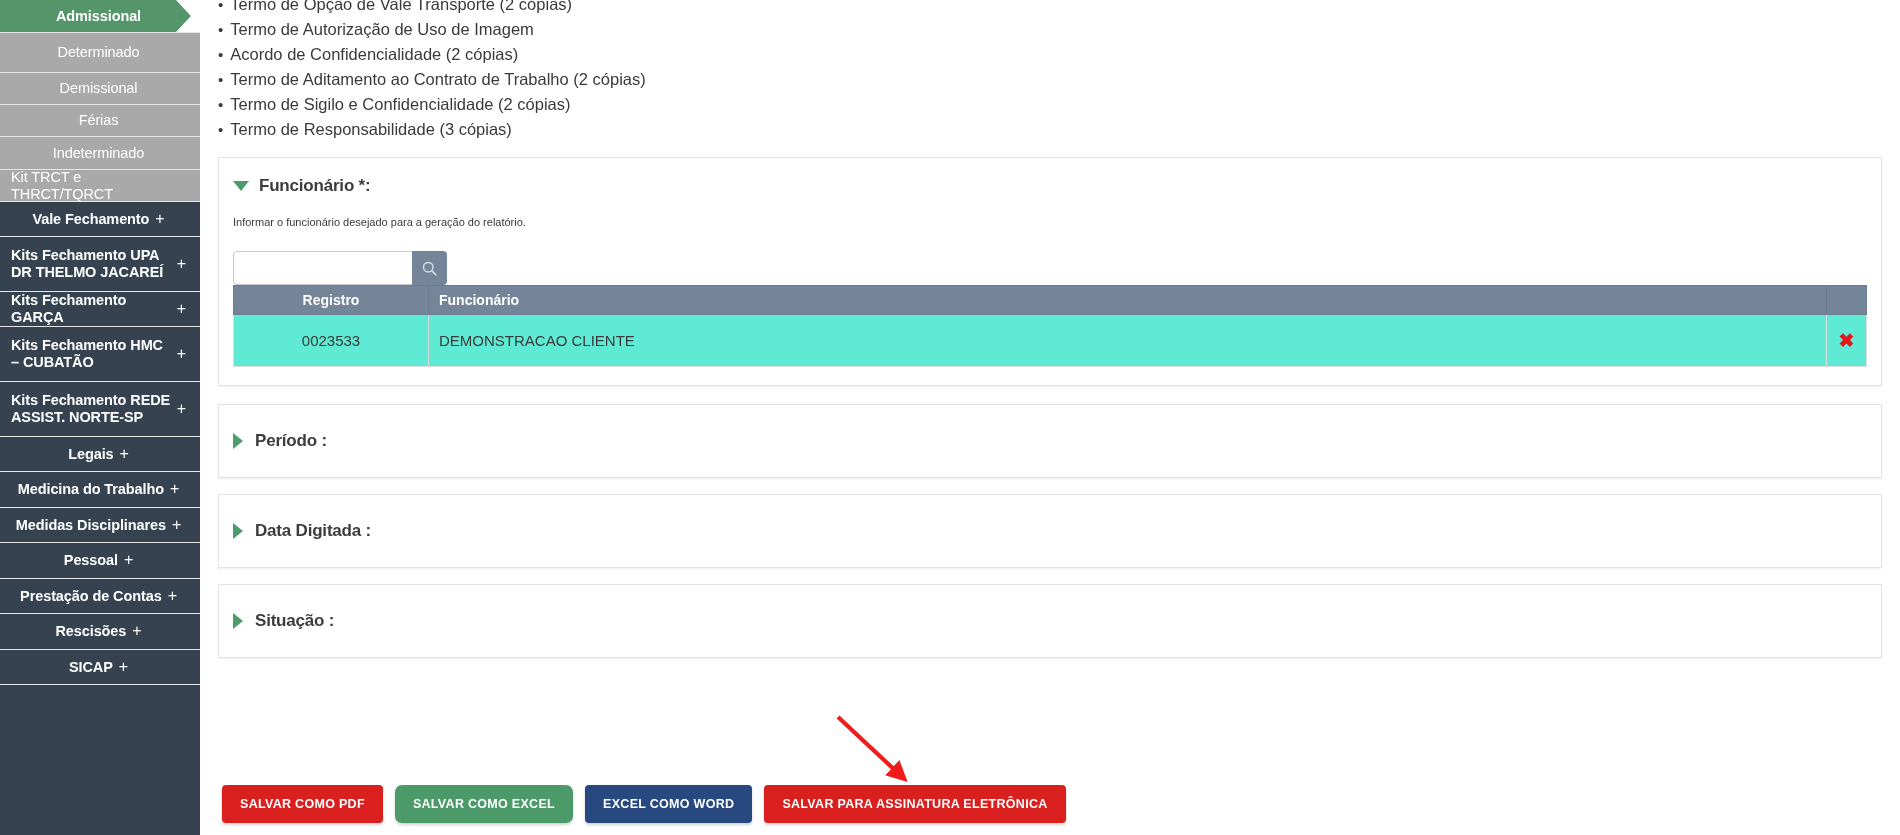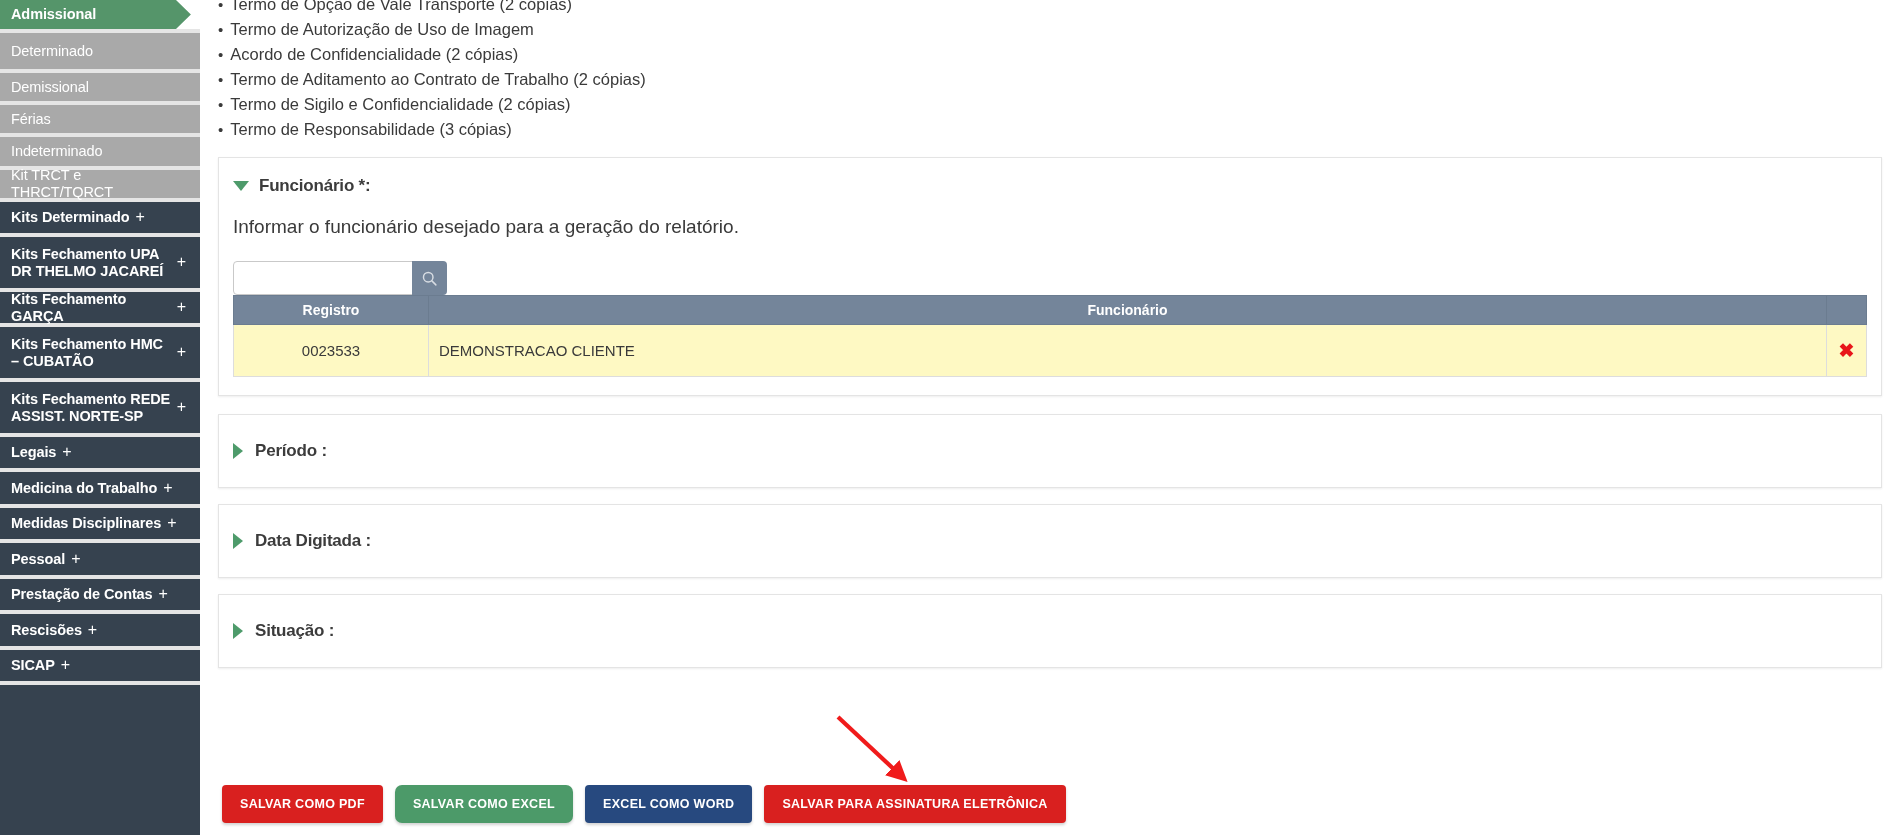--- a/index.html
+++ b/index.html
@@ -19,26 +19,26 @@
     left: 0; top: 0;
     width: 200px;
     height: 835px;
     background: #36424f;
     overflow: hidden;
   }
   .nav-item {
     position: relative;
     display: flex;
     align-items: center;
-    justify-content: flex-start;
+    justify-content: center;
     padding: 0 14px 0 11px;
     color: #ffffff;
     font-size: 14.5px;
     line-height: 1.15;
-    border-bottom: 4px solid #e5e5e5;
+    border-bottom: 1px solid #e5e5e5;
     background: #36424f;
     cursor: pointer;
     letter-spacing: -0.1px;
   }
   .nav-item .lbl { display: block; }
   .nav-item .plus {
     font-size: 16px;
     font-weight: 400;
     color: #ffffff;
     padding-left: 6px;
@@ -111,21 +111,21 @@
   }
   .tri-right {
     width: 0; height: 0;
     border-top: 8px solid transparent;
     border-bottom: 8px solid transparent;
     border-left: 10px solid #4e9b6b;
     margin-right: 12px;
     flex: 0 0 auto;
   }
   .sect-desc {
-    font-size: 19px;
+    font-size: 11px;
     color: #3a3a3a;
     margin: 20px 0 0 0;
   }
 
   
   .search-row {
     display: flex;
     align-items: stretch;
     margin-top: 23px;
   }
@@ -158,31 +158,31 @@
     border-collapse: collapse;
     font-size: 15px;
   }
   table.grid thead th {
     background: #74859a;
     color: #ffffff;
     font-weight: bold;
     font-size: 14px;
     height: 29px;
     border: 1px solid #6b7c90;
-    text-align: center;
+    text-align: left;
     padding: 0 10px;
   }
   table.grid thead th.c-reg { text-align: center; width: 195px; }
   table.grid thead th.c-act { width: 40px; }
   table.grid tbody td {
     height: 28px;
     border: 1px solid #dddddd;
     color: #3a3a3a;
     padding: 16px 10px;
-    background: #fef9c3;
+    background: #5eead4;
   }
   table.grid tbody td.c-reg { text-align: center; }
   table.grid tbody td.c-act { text-align: center; }
   .del-x {
     color: #e8161a;
     font-size: 19px;
     font-weight: bold;
     cursor: pointer;
     line-height: 1;
     display: inline-block;
@@ -250,21 +250,21 @@
 
     <div class="nav-item grey" style="height:33px">
       <span class="lbl">Indeterminado</span>
     </div>
 
     <div class="nav-item grey" style="height:32px">
       <span class="lbl">Kit TRCT e THRCT/TQRCT</span>
     </div>
 
     <div class="nav-item dark" style="height:35px">
-      <span class="lbl">Kits Determinado</span>
+      <span class="lbl">Vale Fechamento</span>
       <span class="plus">+</span>
     </div>
 
     <div class="nav-item dark" style="height:55px">
       <span class="lbl">Kits Fechamento UPA DR THELMO JACAREÍ</span>
       <span class="plus">+</span>
     </div>
 
     <div class="nav-item dark" style="height:35px">
       <span class="lbl">Kits Fechamento GARÇA</span>

